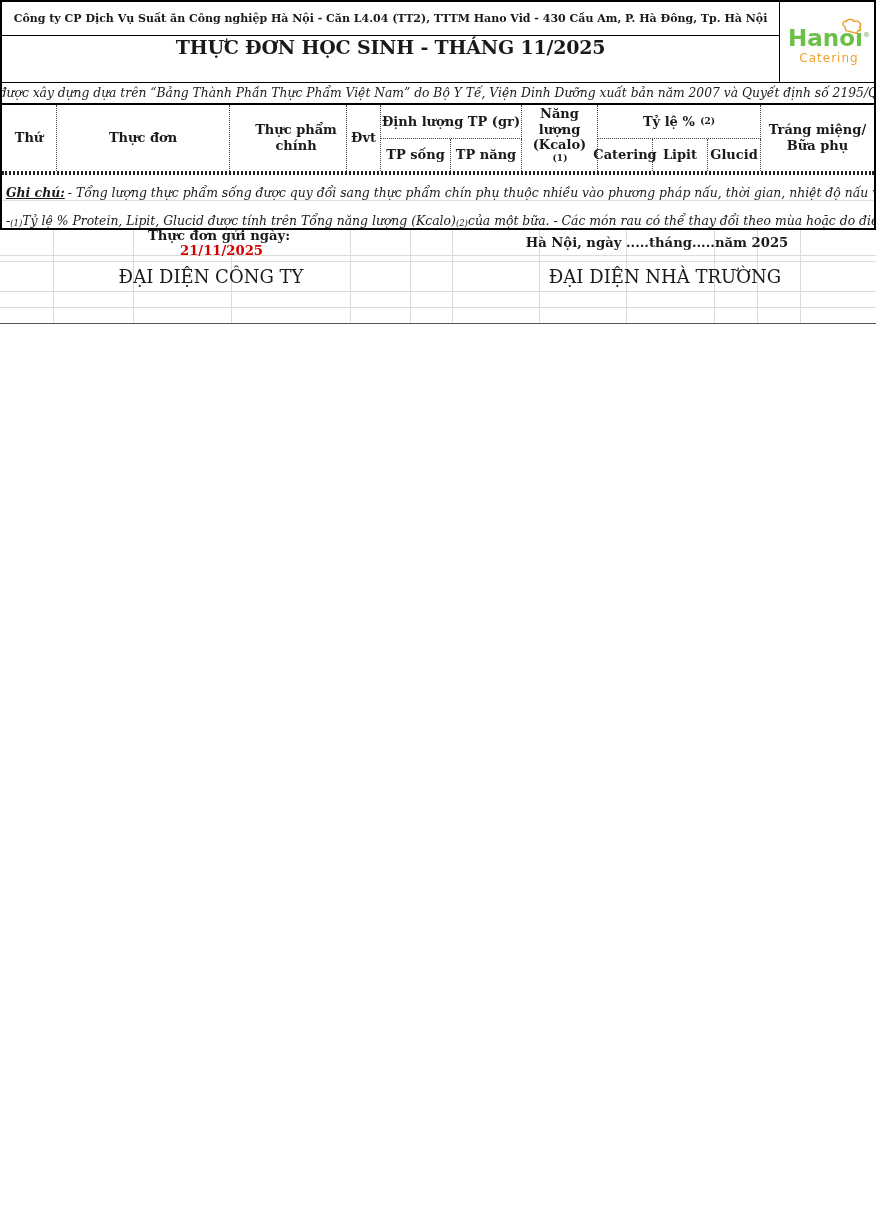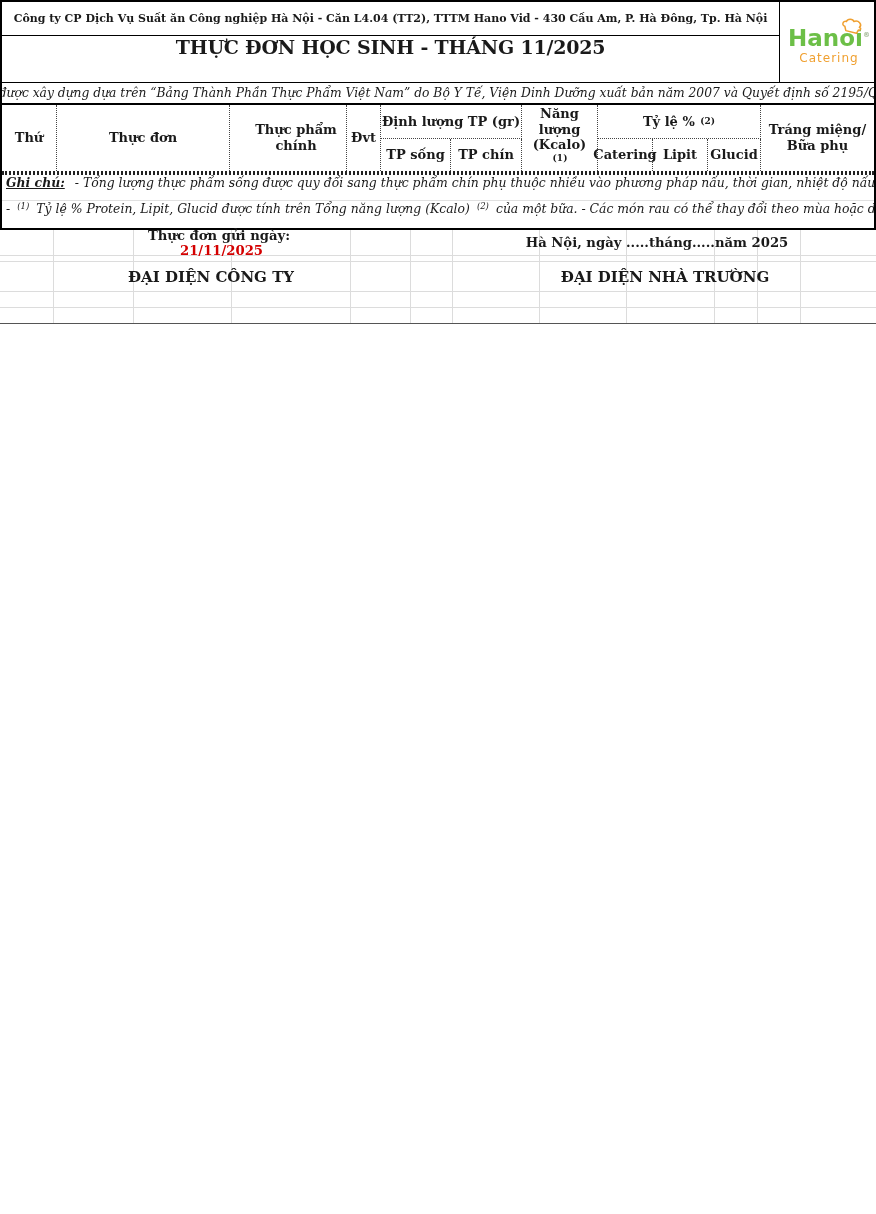--- a/index.html
+++ b/index.html
@@ -47,21 +47,21 @@
   .th-energy span.ew{max-width:62px;display:inline-block;}
   .th-ratio{grid-area:1/8/2/11;border-bottom:1px dotted var(--dot);}
   .th-protein{grid-area:2/8/3/9;}
   .th-lipit{grid-area:2/9/3/10;}
   .th-glucid{grid-area:2/10/3/11;}
   .th-dessert{grid-area:1/11/3/12;border-right:none;}
   .th-dessert span{max-width:100px;}
 
   
   .notes{border-top:2px dotted #222;font-style:italic;font-size:12.4px;}
-  .note-row{padding:0 4px;display:flex;align-items:flex-start;white-space:nowrap;overflow:hidden;gap:7px;}
+  .note-row{padding:0 4px;display:flex;align-items:flex-end;white-space:nowrap;overflow:hidden;}
   .note-row.first{height:26px;border-bottom:1px solid #e0e0e0;}
   .note-row.second{height:27px;}
   .gc{font-weight:bold;text-decoration:underline;margin-right:3px;}
   .note-row sup{font-size:8.5px;font-style:italic;}
 
   
   .bottom{border-bottom:1.5px solid #555;
     background-image:
       linear-gradient(to right,transparent 53px,#dcdcdc 53px,#dcdcdc 54px,transparent 54px),
       linear-gradient(to right,transparent 133px,#dcdcdc 133px,#dcdcdc 134px,transparent 134px),
@@ -72,21 +72,21 @@
       linear-gradient(to right,transparent 539px,#dcdcdc 539px,#dcdcdc 540px,transparent 540px),
       linear-gradient(to right,transparent 626px,#dcdcdc 626px,#dcdcdc 627px,transparent 627px),
       linear-gradient(to right,transparent 714px,#dcdcdc 714px,#dcdcdc 715px,transparent 715px),
       linear-gradient(to right,transparent 757px,#dcdcdc 757px,#dcdcdc 758px,transparent 758px),
       linear-gradient(to right,transparent 800px,#dcdcdc 800px,#dcdcdc 801px,transparent 801px);}
   .bottom-row{display:flex;}
   .half{width:50%;display:flex;align-items:center;justify-content:center;flex-direction:column;}
   .sent-row{height:26px;border-bottom:1px solid #dcdcdc;font-size:13.2px;font-weight:bold;}
   .sent-row .red{color:#d40000;margin-left:5px;}
   .spacer-row{height:6px;border-bottom:1px solid #dcdcdc;}
-  .reps-row{height:30px;border-bottom:1px solid #dcdcdc;font-size:15px;font-weight:bold;gap:32px;}
+  .reps-row{height:30px;border-bottom:1px solid #dcdcdc;font-size:18px;font-weight:normal;gap:32px;}
   .empty-row{height:16px;border-bottom:1px solid #dcdcdc;}
   .empty-row:last-child{border-bottom:none;height:15px;}
 </style>
 </head>
 <body>
 
 <div class="sheet">
 
   <div class="doc-header">
     <div class="company-line">Công ty CP Dịch Vụ Suất ăn Công nghiệp Hà Nội - Căn L4.04 (TT2), TTTM Hano Vid - 430 Cầu Am, P. Hà Đông, Tp. Hà Nội</div>
@@ -111,21 +111,21 @@
   <div class="table-frame">
     <div class="thead">
       <div class="th th-thu">Thứ</div>
       <div class="th th-menu">Thực đơn</div>
       <div class="th th-ing">
           <span>Thực phẩm chính</span>
         </div>
       <div class="th th-unit">Đvt</div>
       <div class="th th-qty">Định lượng TP (gr)</div>
       <div class="th th-raw">TP sống</div>
-      <div class="th th-cooked">TP chín</div>
+      <div class="th th-cooked">TP năng</div>
       <div class="th th-energy">
         <span class="ew"><span>Năng lượng (Kcalo)</span> <sup>(1)</sup></span>
       </div>
       <div class="th th-ratio">
         <span>Tỷ lệ %</span>&nbsp;<sup>(2)</sup>
       </div>
       <div class="th th-protein">Catering</div>
       <div class="th th-lipit">Lipit</div>
       <div class="th th-glucid">Glucid</div>
       <div class="th th-dessert">

